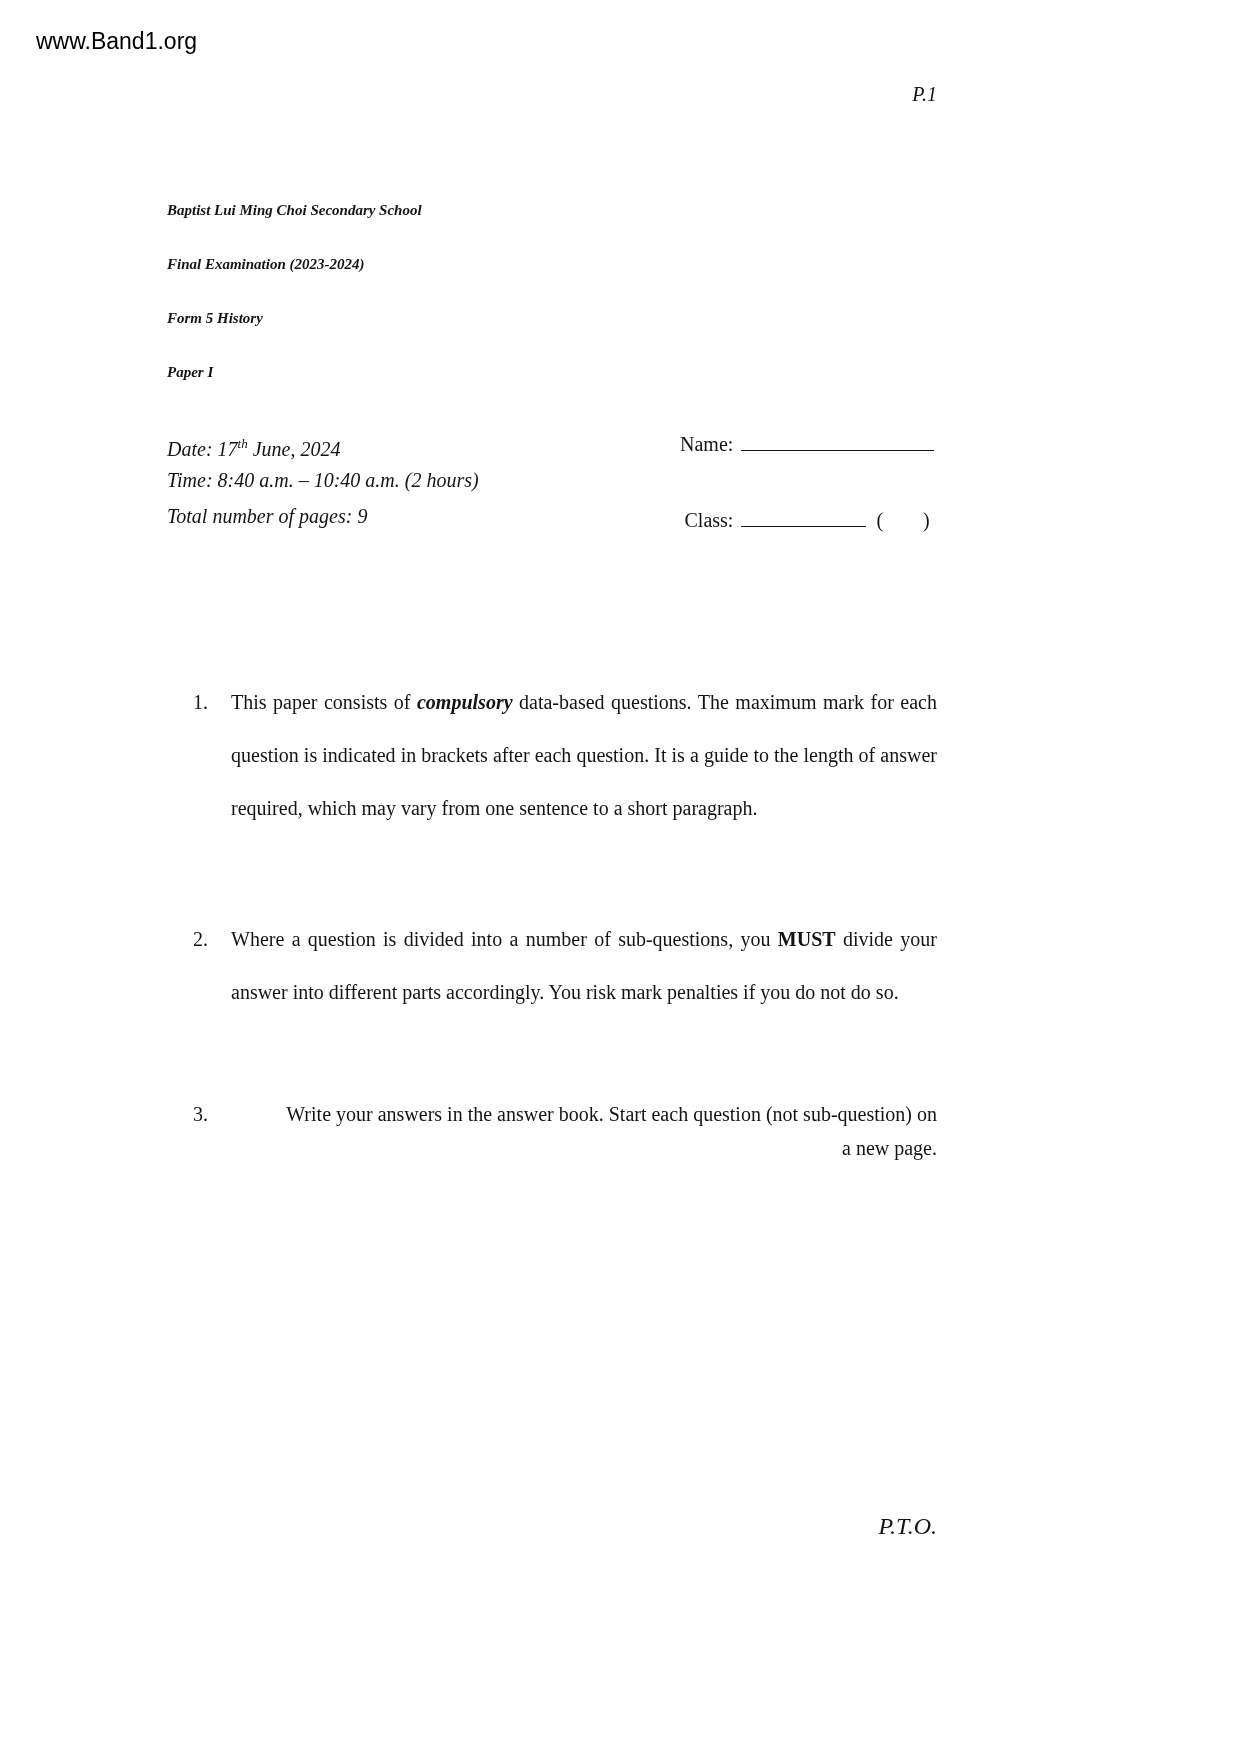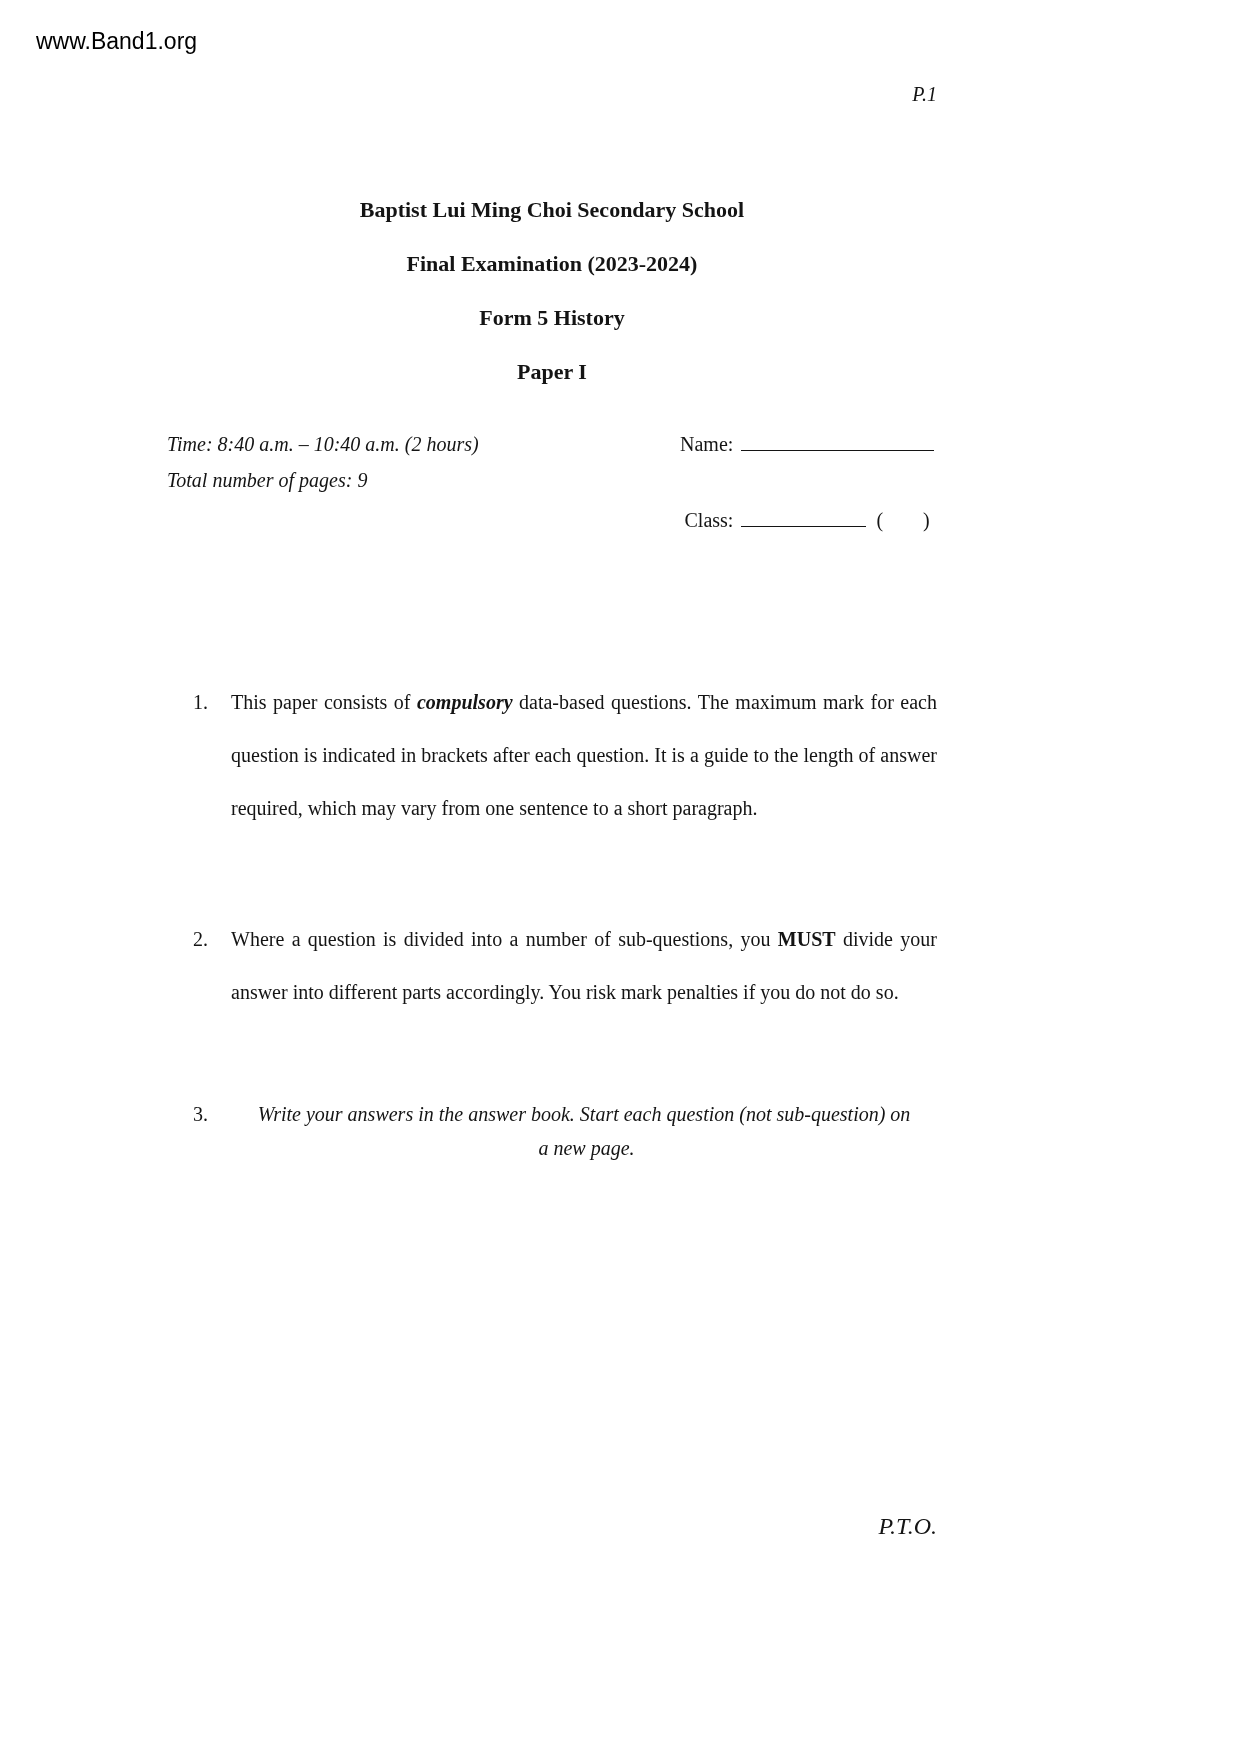--- a/index.html
+++ b/index.html
@@ -33,23 +33,23 @@
     top: 72px;
     right: 0;
     font-style: italic;
     font-size: 20px;
   }
   .title-block {
     position: absolute;
     top: 172px;
     left: 0;
     width: 100%;
-    text-align: center;
     font-weight: bold;
-    font-size: 22px;
+    font-size: 15px;
+    font-style: italic;
   }
   .title-line { height: 54px; line-height: 54px; }
   .info-block {
     position: absolute;
     top: 415px;
     left: 0;
     width: 100%;
     font-size: 20px;
   }
   .info-left { position: absolute; left: 0; top: 0; font-style: italic; }
@@ -78,21 +78,21 @@
   }
   .inst-item { display: flex; margin-bottom: 78px; }
   .inst-num { width: 38px; flex: none; line-height: 53px; }
   .inst-body {
     flex: 1;
     text-align: justify;
     line-height: 53px;
     white-space: pre-wrap;
   }
   .inst-item.tight .inst-num { line-height: 34px; }
-  .inst-item.tight .inst-body { line-height: 34px; text-align: center; font-style: italic; }
+  .inst-item.tight .inst-body { line-height: 34px; text-align: right; }
   .seg-bi { font-weight: bold; font-style: italic; }
   .seg-b { font-weight: bold; }
   .pto {
     position: absolute;
     top: 1502px;
     right: 0;
     font-style: italic;
     font-size: 24px;
   }
 </style>
@@ -107,20 +107,21 @@
 
     <div class="title-block">
       <div class="title-line">Baptist Lui Ming Choi Secondary School</div>
       <div class="title-line">Final Examination (2023-2024)</div>
       <div class="title-line">Form 5 History</div>
       <div class="title-line">Paper I</div>
     </div>
 
     <div class="info-block">
       <div class="info-left">
+          <div class="info-line"><span>Date: 17</span><span class="seg-sup">th</span><span> June, 2024</span></div>
           <div class="info-line"><span>Time: 8:40 a.m. – 10:40 a.m. (2 hours)</span></div>
           <div class="info-line"><span>Total number of pages: 9</span></div>
         </div>
       <div class="info-right">
         <div class="field-row">
           <span>Name:</span><span class="blank blank-name"></span>
         </div>
         <div class="field-row class-row">
           <span>Class:</span><span class="blank blank-class"></span><span class="paren"><span>(</span><span class="paren-gap"></span><span>)</span></span>
         </div>

